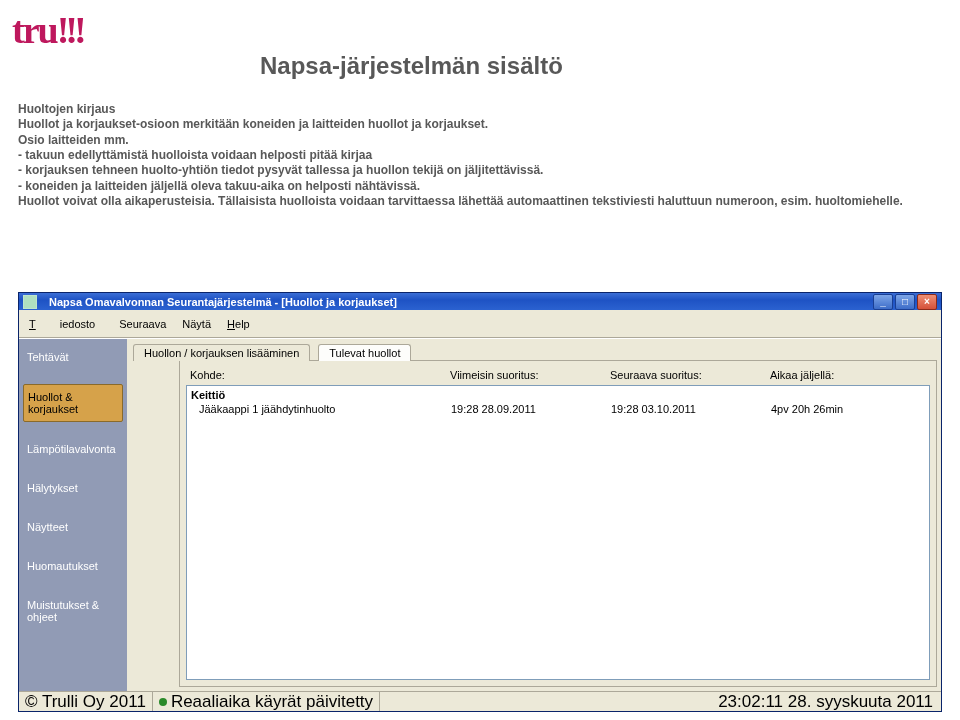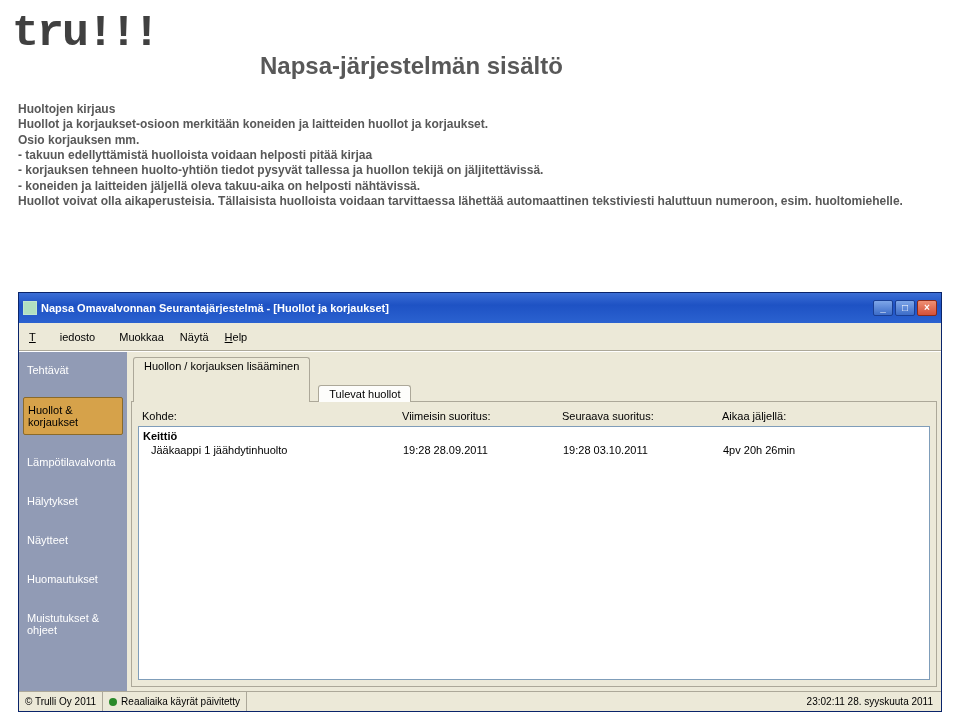--- a/index.html
+++ b/index.html
@@ -8,25 +8,25 @@
     height: 720px;
     font-family: Arial, Helvetica, sans-serif;
     background: #ffffff;
     position: relative;
     overflow: hidden;
   }
   
   .logo {
     position: absolute;
     top: 8px; left: 12px;
-    font-size: 45px;
+    font-size: 38px;
     font-weight: 700;
-    color: #404040;
+    color: #be185d;
     letter-spacing: -2px;
-    font-family: Liberation Mono, monospace;
+    font-family: Liberation Serif, serif;
   }
   .logo .bangs { letter-spacing: -4px; }
   
   .title {
     position: absolute;
     top: 52px; left: 260px;
     font-size: 24px;
     font-weight: 700;
     color: #585858;
   }
@@ -47,26 +47,26 @@
     width: 924px; height: 420px;
     border: 1px solid #0a246a;
     background: #ece9d8;
     font-size: 11px;
     font-family: Tahoma, sans-serif;
     color: #000;
     display: flex;
     flex-direction: column;
   }
   .titlebar {
-    height: 30px;
+    height: 17px;
     background: linear-gradient(to bottom,#3b6ed5,#1e52c4 40%,#2b62d0);
     color: #fff;
     display: flex; align-items: center;
     padding: 0 4px;
-    gap: 4px;
+    gap: 12px;
   }
   .titlebar-icon {
     width: 14px; height: 14px;
     background: #b0e0c0;
     border: 1px solid #fff3;
   }
   .titlebar-text { flex: 1; font-weight: 700; font-size: 11px; }
   .win-buttons { display: flex; gap: 2px; }
   .win-btn {
     width: 20px; height: 16px;
@@ -122,28 +122,28 @@
   }
   .tab {
     font-size:11px;
     padding:2px 10px;
     background:#ece9d8;
     border:1px solid #aca899;
     border-bottom:none;
     border-radius:3px 3px 0 0;
     position:relative; top:1px;
   }
-  .tab.active { background:#fdfdfb; z-index:2;margin-top:28px; }
+  .tab.active { background:#fdfdfb; z-index:2; }
   .tabpage {
     flex:1;
     border:1px solid #aca899;
     background:#fdfdfb;
     background:#ece9d8;
     padding:6px;
-    display:flex; flex-direction:column;
+    display:flex; flex-direction:column;margin-left:48px;
   }
   .col-headers {
     display:flex;
     font-size:11px;
     color:#000;
     padding:2px 0 4px 4px;
   }
   .col-k { width:260px; }
   .col-v { width:160px; }
   .col-s { width:160px; }
@@ -156,21 +156,21 @@
     font-size:11px;
     overflow:auto;
   }
   .row { display:flex; padding:1px 0; }
   .row.bold { font-weight:700; }
   .statusbar {
     height:20px;
     border-top:1px solid #aca899;
     background:#ece9d8;
     display:flex; align-items:center;
-    font-size:10px;
+    font-size:17px;
   }
   .status-seg {
     padding:0 6px;
     border-right:1px solid #aca899;
     height:100%; display:flex; align-items:center; gap:4px;
   }
   .status-fill { flex:1; }
   .status-right { padding:0 8px; }
   .dot { width:8px;height:8px;border-radius:50%;background:#2a8a2a;display:inline-block;}
 </style>
@@ -179,41 +179,41 @@
 
 <div class="logo">
   <span>tru</span><span class="bangs">!!!</span>
 </div>
 
 <div class="title">Napsa-järjestelmän sisältö</div>
 
 <div class="bodytext">
   <div>Huoltojen kirjaus</div>
   <div>Huollot ja korjaukset-osioon merkitään koneiden ja laitteiden huollot ja korjaukset.</div>
-  <div>Osio korjauksen mm.</div>
+  <div>Osio laitteiden mm.</div>
   <div>- takuun edellyttämistä huolloista voidaan helposti pitää kirjaa</div>
   <div>- korjauksen tehneen huolto-yhtiön tiedot pysyvät tallessa ja huollon tekijä on jäljitettävissä.</div>
   <div>- koneiden ja laitteiden jäljellä oleva takuu-aika on helposti nähtävissä.</div>
   <div>Huollot voivat olla aikaperusteisia. Tällaisista huolloista voidaan tarvittaessa lähettää automaattinen tekstiviesti haluttuun numeroon, esim. huoltomiehelle.</div>
 </div>
 
 <div class="window">
   <div class="titlebar">
     <div class="titlebar-icon"></div>
     <div class="titlebar-text">Napsa Omavalvonnan Seurantajärjestelmä - [Huollot ja korjaukset]</div>
     <div class="win-buttons">
       <div class="win-btn">_</div>
       <div class="win-btn">□</div>
       <div class="win-btn close">×</div>
     </div>
   </div>
 
   <div class="menubar">
     <span><u>T</u><span></span><span>iedosto</span></span>
-    <span>Muokkaa</span>
+    <span>Seuraava</span>
     <span>Näytä</span>
     <span><u>H</u>elp</span>
   </div>
 
   <div class="client">
     <div class="sidebar">
       <div class="side-item">Tehtävät</div>
       <div class="side-item active">Huollot &amp; korjaukset</div>
       <div class="side-item">Lämpötilavalvonta</div>
       <div class="side-item">Hälytykset</div>

